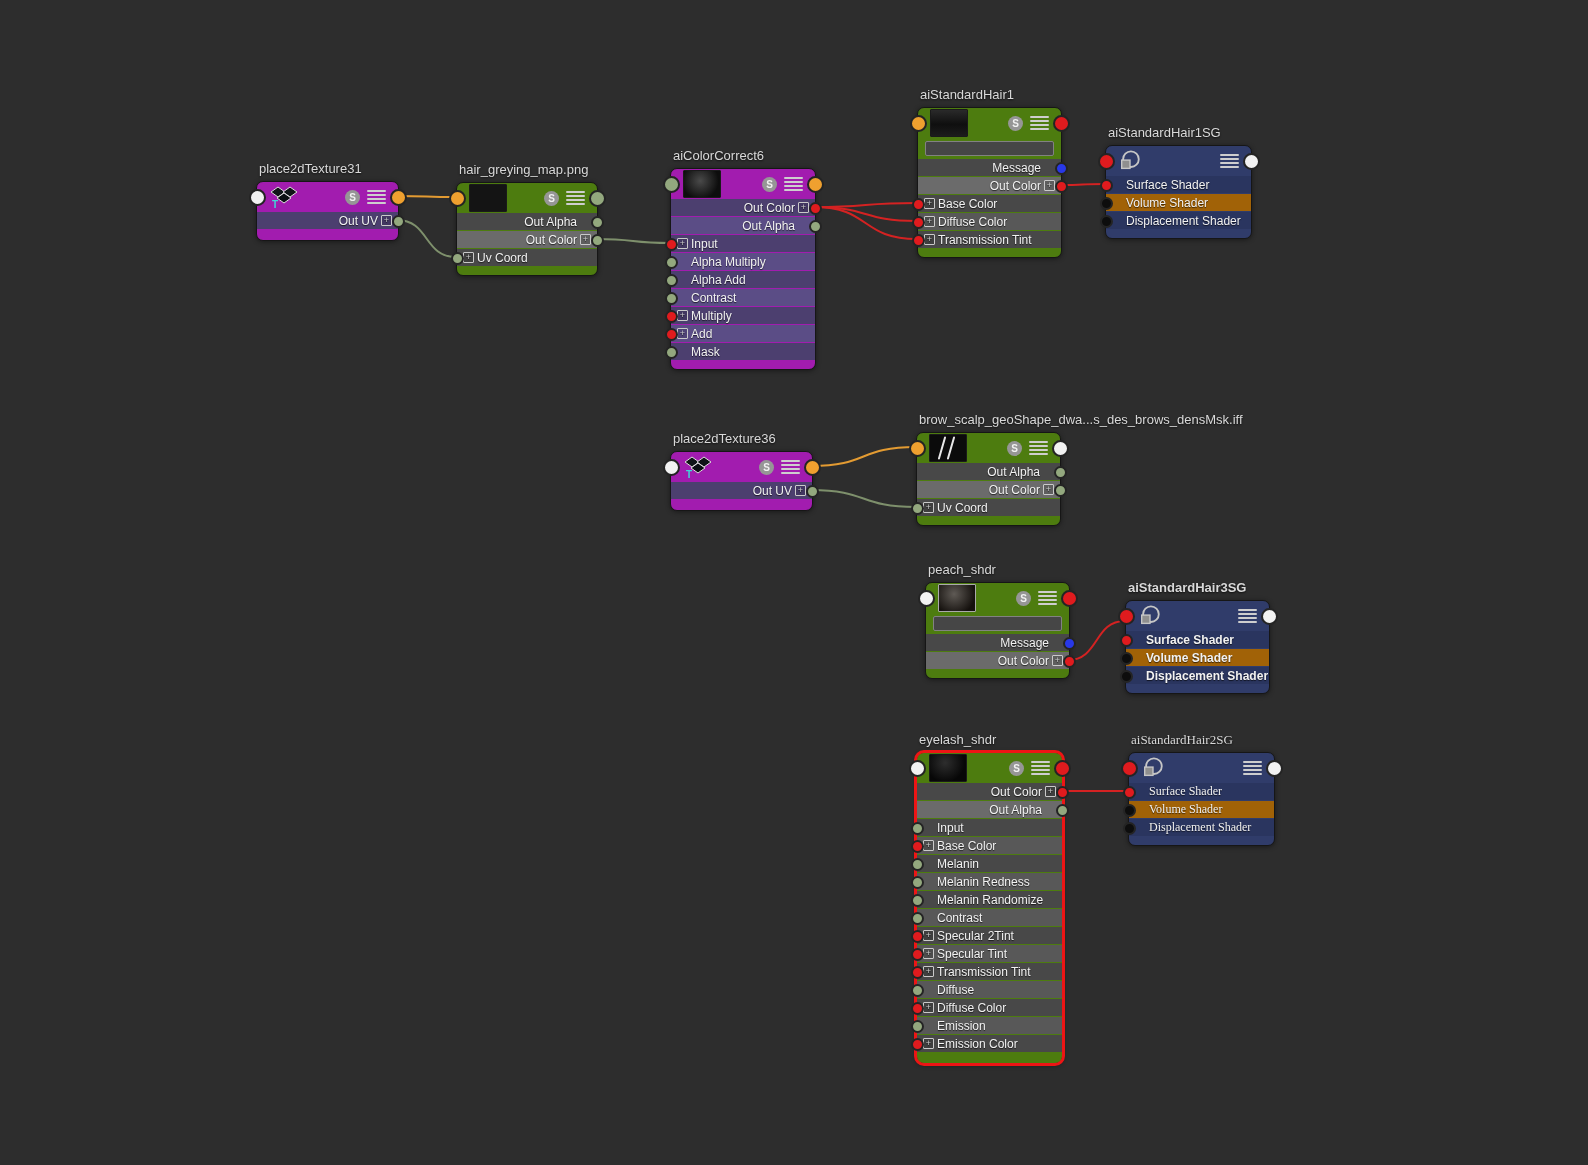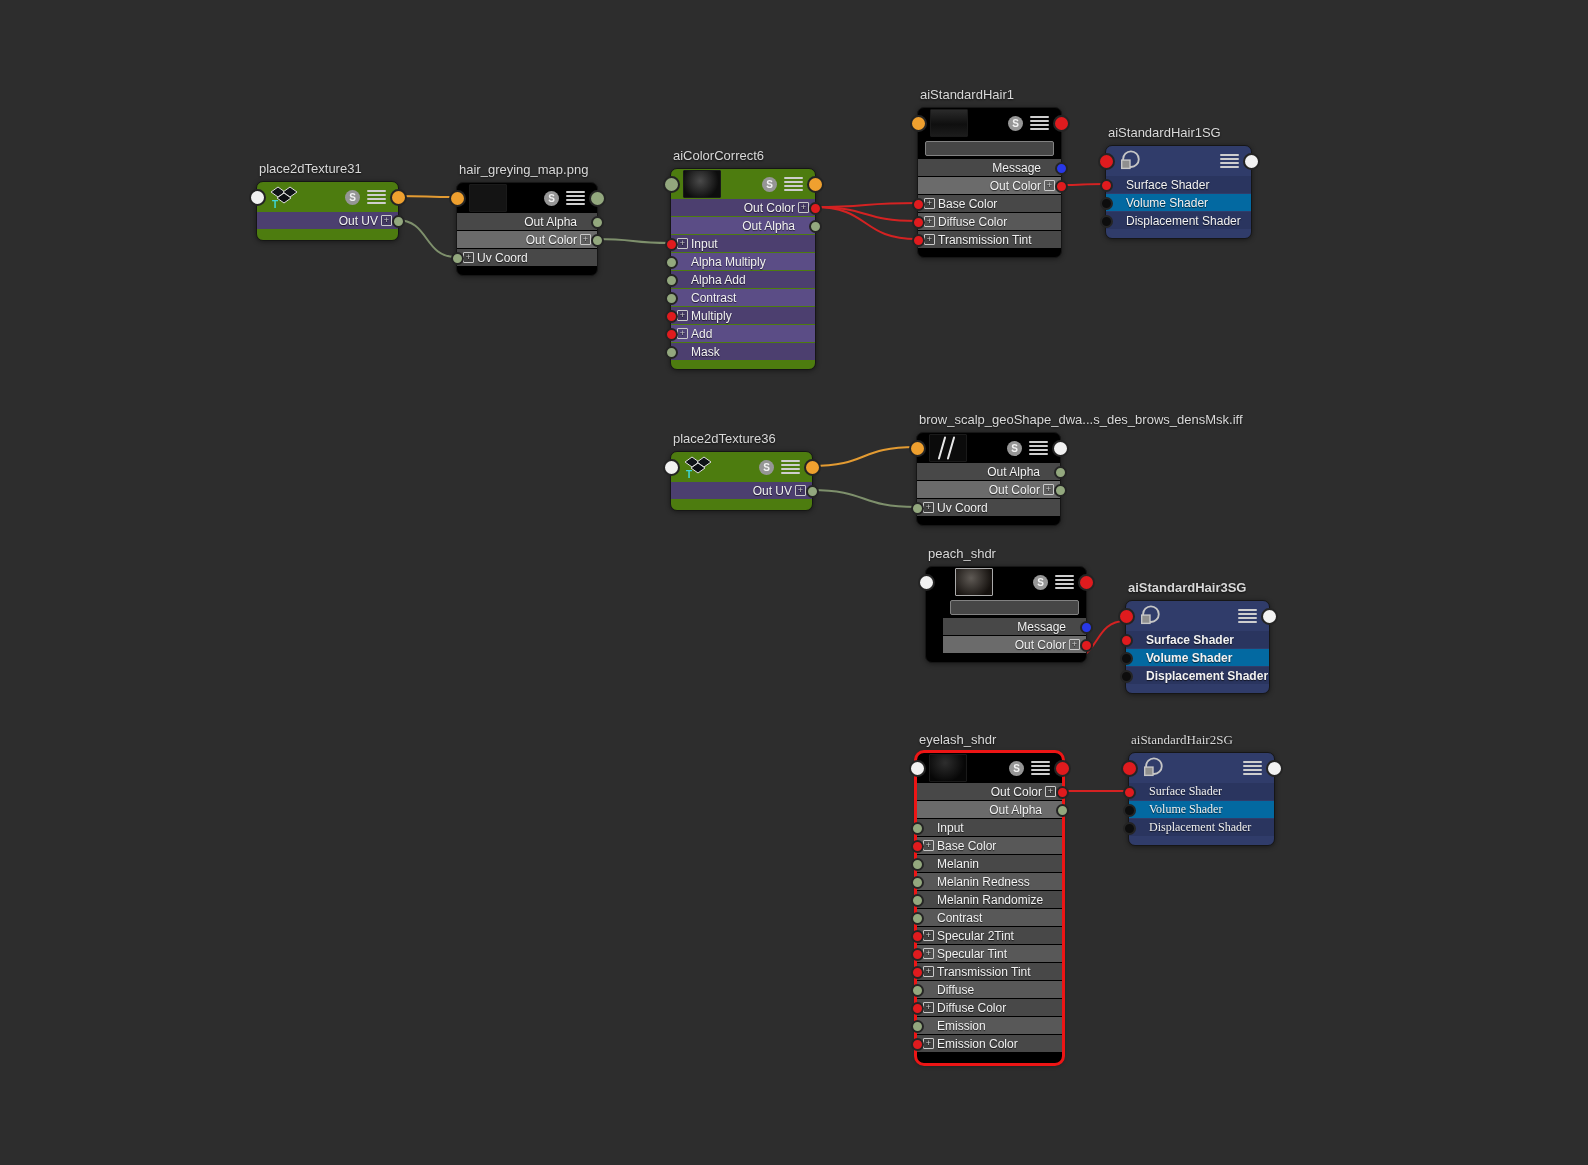--- a/index.html
+++ b/index.html
@@ -2,22 +2,22 @@
 <html><head>
 <meta charset="utf-8">
 <style>
   html,body{margin:0;padding:0;background:#2d2d2d;}
   #graph{position:relative;width:1588px;height:1165px;background:#2d2d2d;overflow:hidden;
          font-family:"Liberation Sans",sans-serif;}
   #wires{position:absolute;left:0;top:0;z-index:1;}
   #nodes{position:absolute;left:0;top:0;width:100%;height:100%;z-index:2;}
   .node{position:absolute;border:1px solid #161616;border-radius:7px;
         box-shadow:0 1px 5px rgba(0,0,0,.45);}
-  .node.purple{background:#4d7c0f;}
-  .node.gray{background:#000000;}
+  .node.purple{background:#a21caf;}
+  .node.gray{background:#4d7c0f;}
   .node.blue{background:#303c6a;}
   .title{position:absolute;top:-21px;left:2px;font-size:13px;color:#d9d9d9;white-space:nowrap;
          text-shadow:0 1px 2px rgba(0,0,0,.7);}
   .hdr{position:relative;height:30px;display:flex;align-items:center;padding:0 12px;gap:7px;}
   .spacer{flex:1;}
   .thumb{width:36px;height:26px;margin-left:0;position:relative;overflow:hidden;border-radius:1px;
          border:1px solid #1a1a1a;background:#111;}
   .thumb.flat-dark{background:#141414;}
   .thumb.sphere-dark{background:radial-gradient(circle at 45% 38%, #4a4a4a, #0d0d0d 72%);}
   .thumb.sphere-gray{background:radial-gradient(circle at 42% 35%, #5f5a55, #14100d 78%);
@@ -37,21 +37,21 @@
         flex:0 0 auto;}
   .menu i{height:2px;background:#cecece;border-radius:1px;display:block;}
   .field{height:13px;margin:3px 7px;background:#464646;border:1px solid #828282;border-radius:2px;}
   .row{position:relative;height:17px;margin-bottom:1px;display:flex;align-items:center;
        font-size:12px;color:#f2f2f2;text-shadow:0 1px 1px rgba(0,0,0,.65);}
   .row.left{padding-left:20px;}
   .row.right{justify-content:flex-end;padding-right:20px;}
   .gray .row.s0{background:#484848;}   .gray .row.s1{background:#585858;}
   .gray .row.hl{background:#6b6b6b;}
   .purple .row.s0{background:#4c3f6f;} .purple .row.s1{background:#5b4d86;}
-  .blue .row.s0{background:#2a355f;}   .blue .row.s1{background:#0369a1;}
+  .blue .row.s0{background:#2a355f;}   .blue .row.s1{background:#a16207;}
   .lbl{white-space:nowrap;}
   .exp{position:absolute;width:9px;height:9px;border:1px solid #c9c9c9;color:#c9c9c9;
        font-size:9px;line-height:8px;text-align:center;border-radius:1px;
        background:rgba(0,0,0,.12);top:3px;}
   .row.left .exp{left:6px;}
   .row.right .exp{right:6px;}
   .port{position:absolute;border-radius:50%;border:2px solid #242424;box-sizing:border-box;z-index:5;}
   .port.hdr-port{width:17px;height:17px;}
   .port.row-port{width:13px;height:13px;}
   .sel{position:absolute;inset:-3px;border:3px solid #ed1515;border-radius:10px;
@@ -313,21 +313,21 @@
         <div class="row left s0">
           <span class="exp">+</span>
           <span class="lbl">Uv Coord</span>
         </div>
         <div class="port hdr-port" style="background: rgb(239, 160, 47); top: 6.5px; left: -8.5px;"></div>
         <div class="port hdr-port" style="background: rgb(242, 242, 242); top: 6.5px; right: -8.5px;"></div>
         <div class="port row-port" style="background: rgb(147, 168, 126); top: 32.5px; right: -6.5px;"></div>
         <div class="port row-port" style="background: rgb(147, 168, 126); top: 50.5px; right: -6.5px;"></div>
         <div class="port row-port" style="background: rgb(147, 168, 126); top: 68.5px; left: -6.5px;"></div>
       </div>
-      <div class="node gray" style="left: 925px; top: 566px; width: 143px; height: 95px; padding-left: 17px;">
+      <div class="node gray" style="left: 925px; top: 582px; width: 143px; height: 95px;">
         <div class="title">peach_shdr</div>
         <div class="hdr">
           <div class="thumb sphere-gray"></div>
           <div class="spacer"></div>
           <div class="sicon">S</div>
           <div class="menu">
             <i></i>
             <i></i>
             <i></i>
             <i></i>

